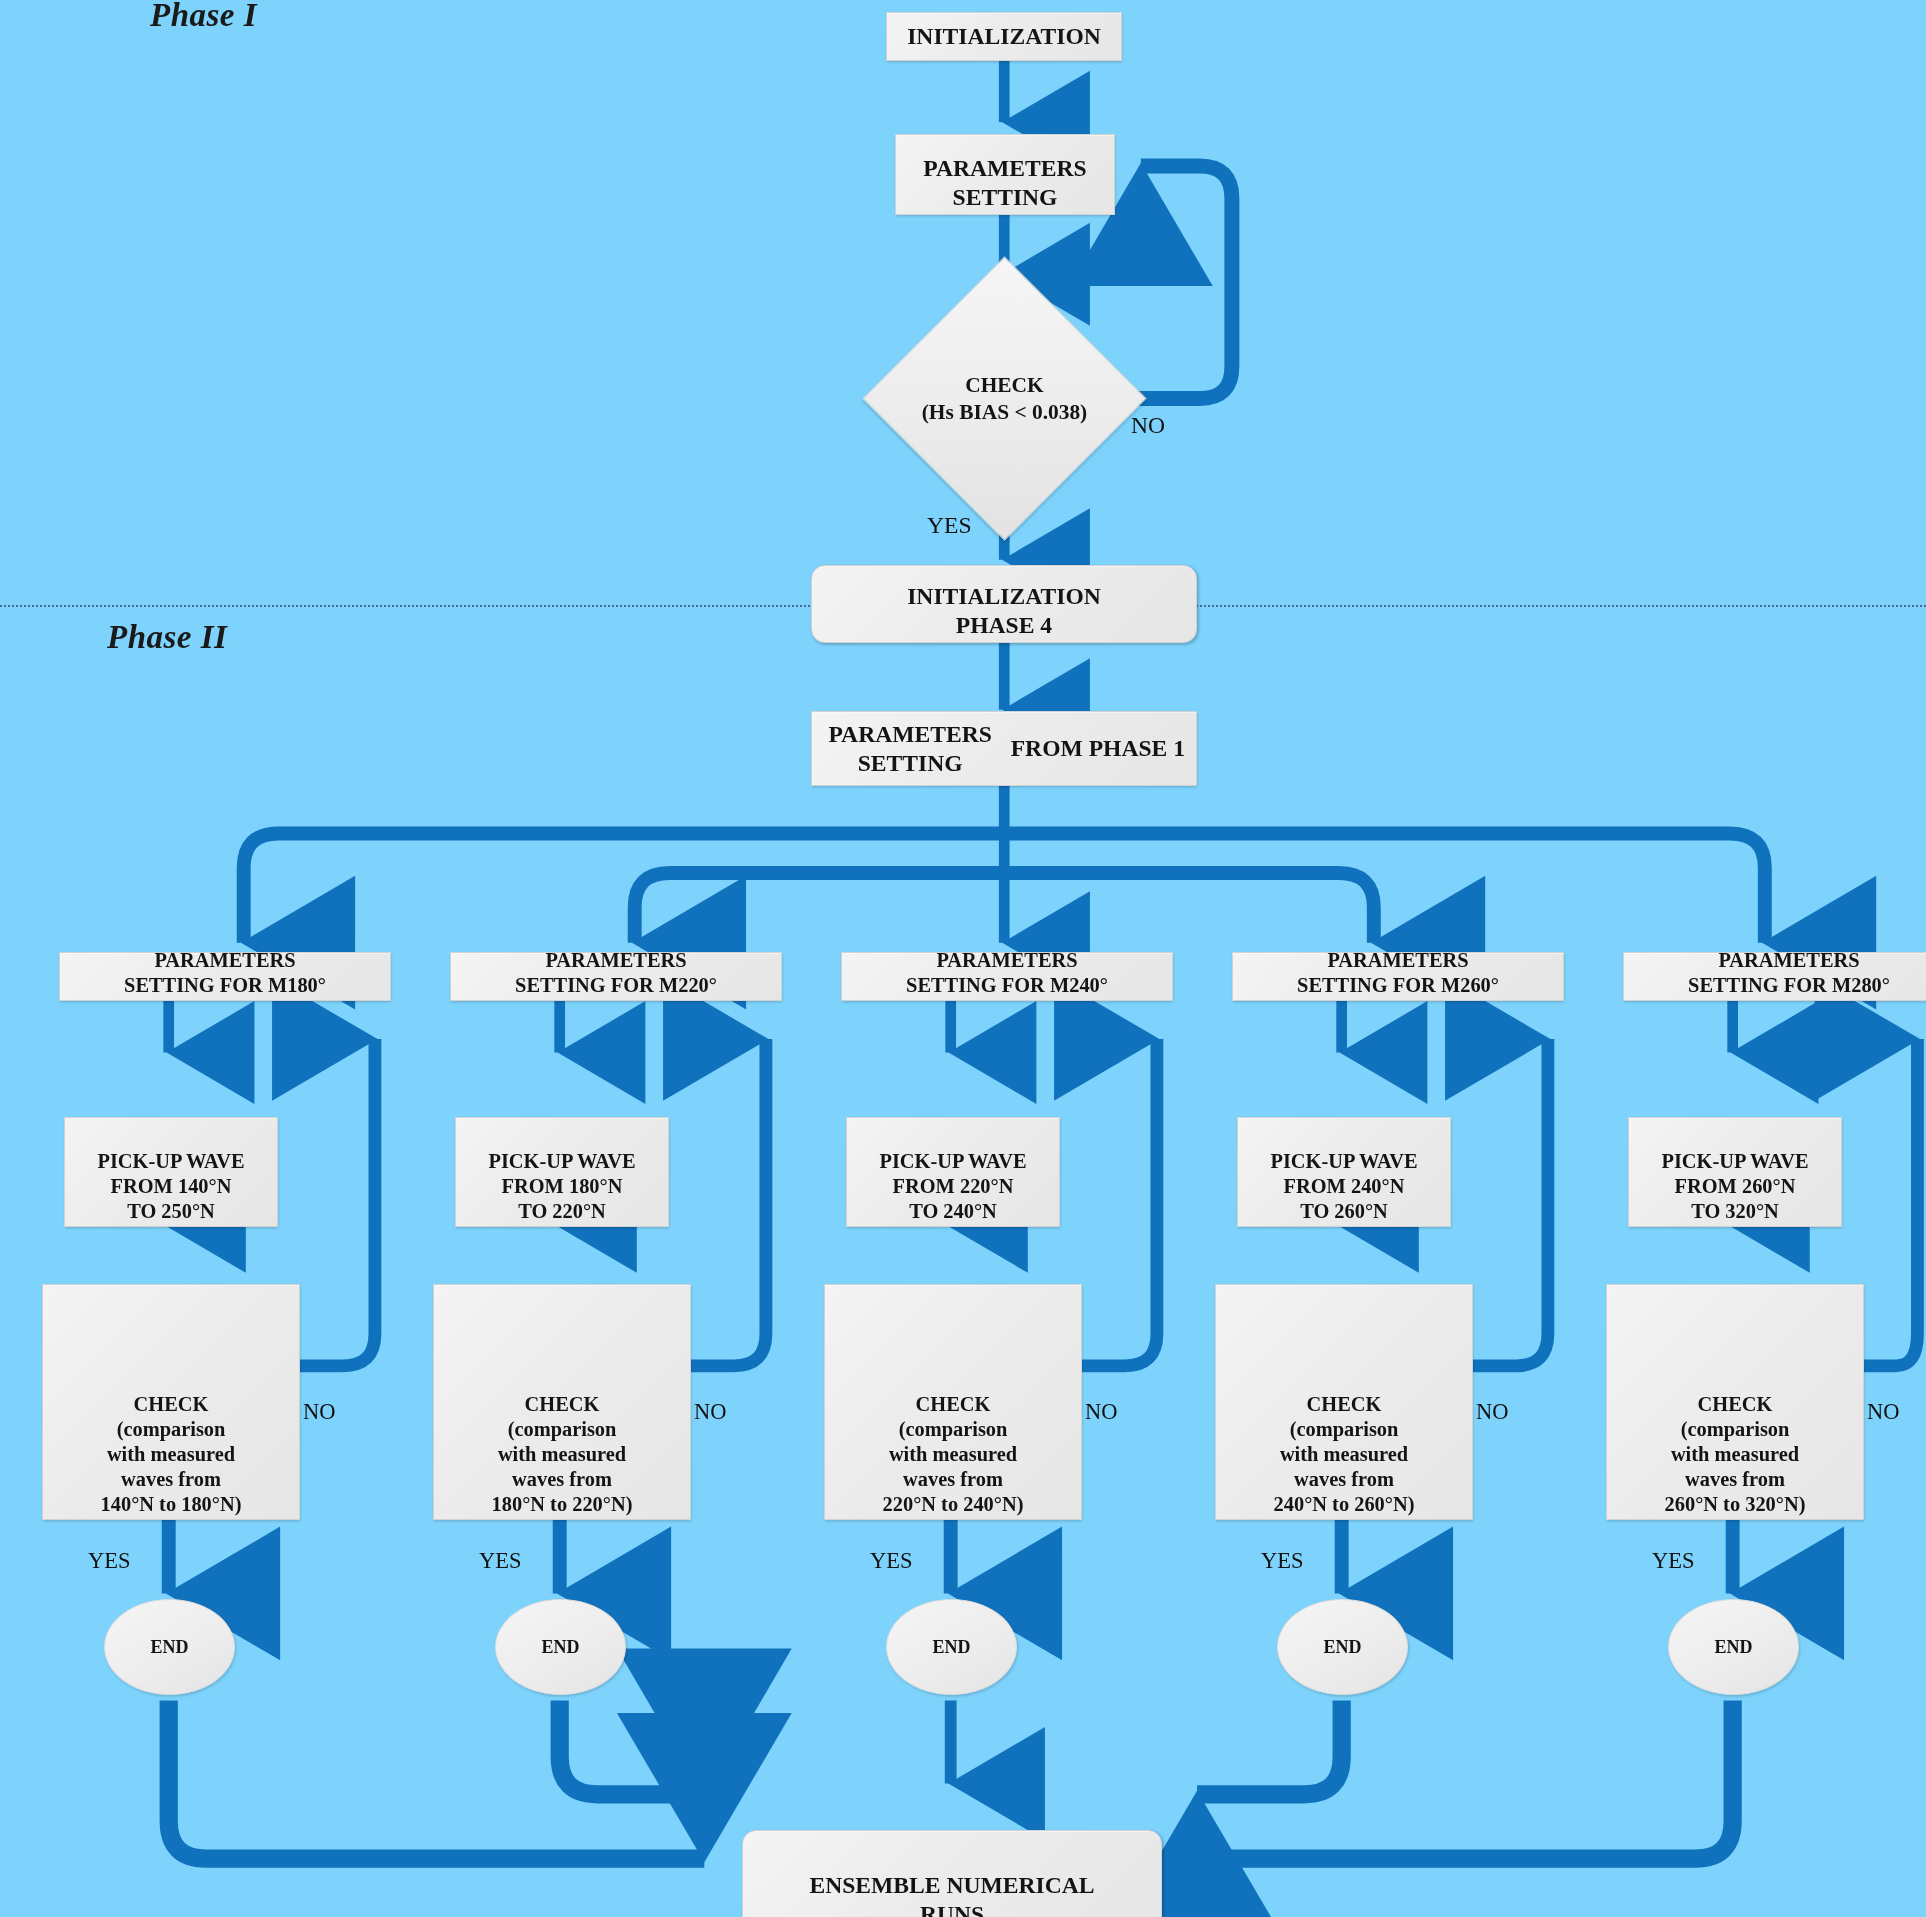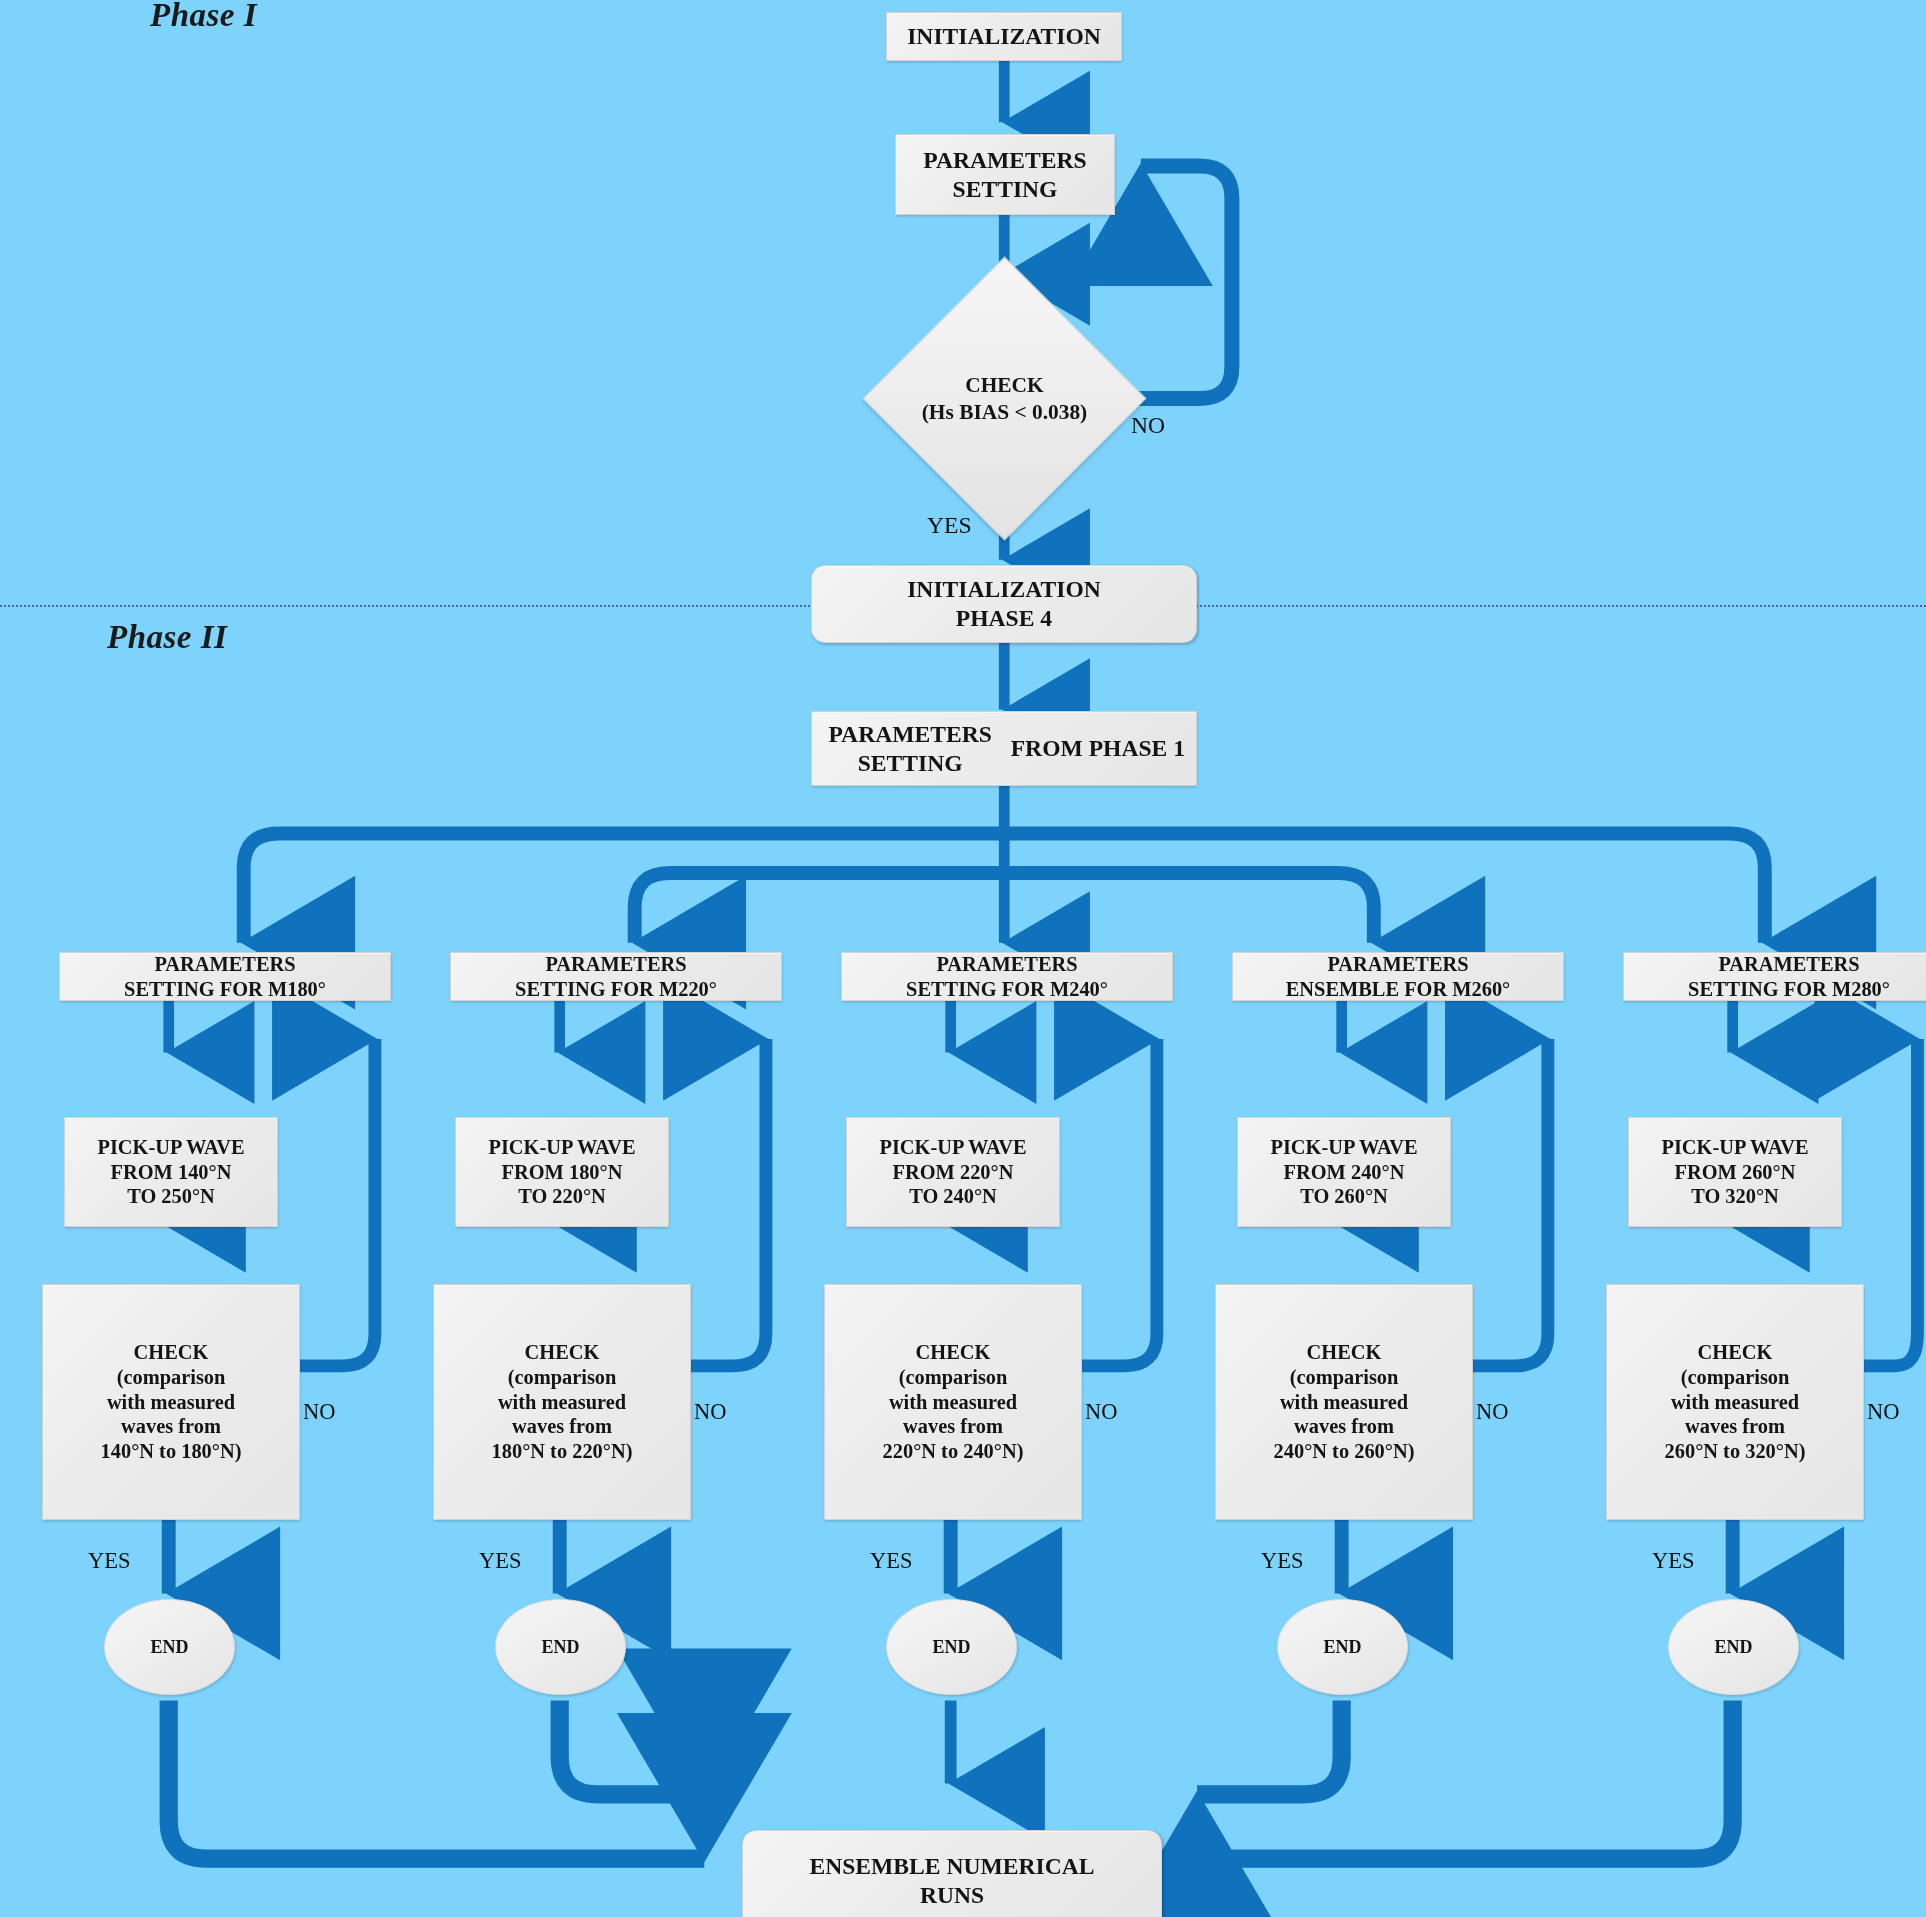--- a/index.html
+++ b/index.html
@@ -37,21 +37,21 @@
   }
   
   .node {
     position: absolute;
     box-sizing: border-box;
     background: linear-gradient(135deg,#f4f4f4 0%,#ececec 45%,#e6e6e6 100%);
     border: 0.5px solid #d2d2d2;
     box-shadow: 1.1px 1.6px 2.7px rgba(0,0,0,.20), inset 0 0.5px 0 #fdfdfd;
     display: flex;
     align-items: center;
-    justify-content: center;
+    justify-content: flex-end;
     text-align: center;
     color: #141414;
     font-weight: bold;
     line-height: 1.22;
     padding: 2.1px 4.3px;
     z-index: 6;
   }
   .node.rounded { border-radius: 14px; }
   .node .txt { display: block; width: 100%; }
 
@@ -284,21 +284,21 @@
     <span class="txt">220°N to 240°N)</span>
   </div>
   <div class="edge-label" style="left:1085px; top:1399px; font-size:22.5px;">NO</div>
   <div class="edge-label" style="left:870px; top:1548px; font-size:22.5px;">YES</div>
   <div class="oval" style="left:886px; top:1599px; width:129px; height:94px; font-size:18px;">
     <span>END</span>
   </div>
 
   <div class="node" style="left:1232px; top:952px; width:332px; height:49px; font-size:20.4px; flex-direction:column;">
     <span class="txt">PARAMETERS</span>
-    <span class="txt">ENSEMBLE FOR M260°</span>
+    <span class="txt">SETTING FOR M260°</span>
   </div>
   <div class="node" style="left:1237px; top:1117px; width:214px; height:110px; font-size:20.4px; flex-direction:column;">
     <span class="txt">PICK-UP WAVE</span>
     <span class="txt">FROM 240°N</span>
     <span class="txt">TO 260°N</span>
   </div>
   <div class="node" style="left:1215px; top:1284px; width:258px; height:236px; font-size:20.4px; flex-direction:column;">
     <span class="txt">CHECK</span>
     <span class="txt">(comparison</span>
     <span class="txt">with measured</span>

